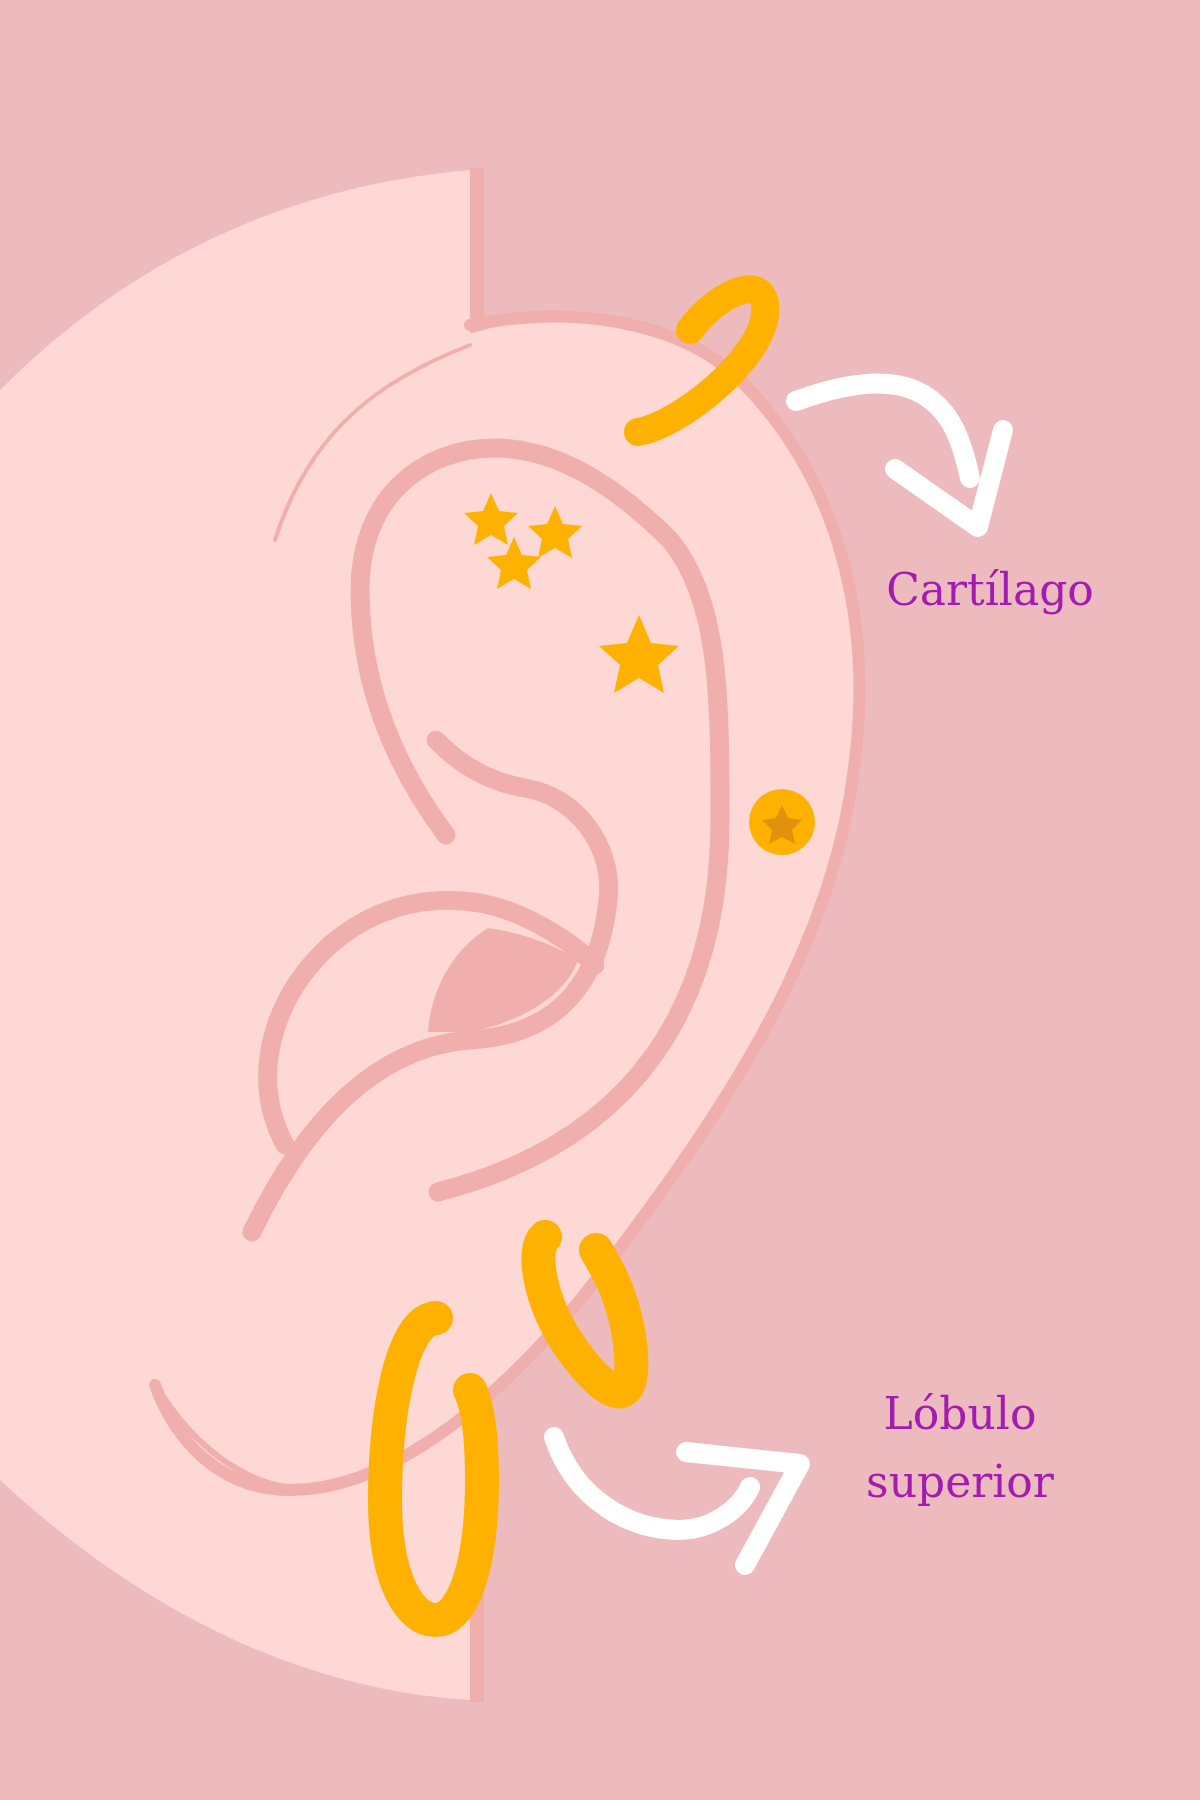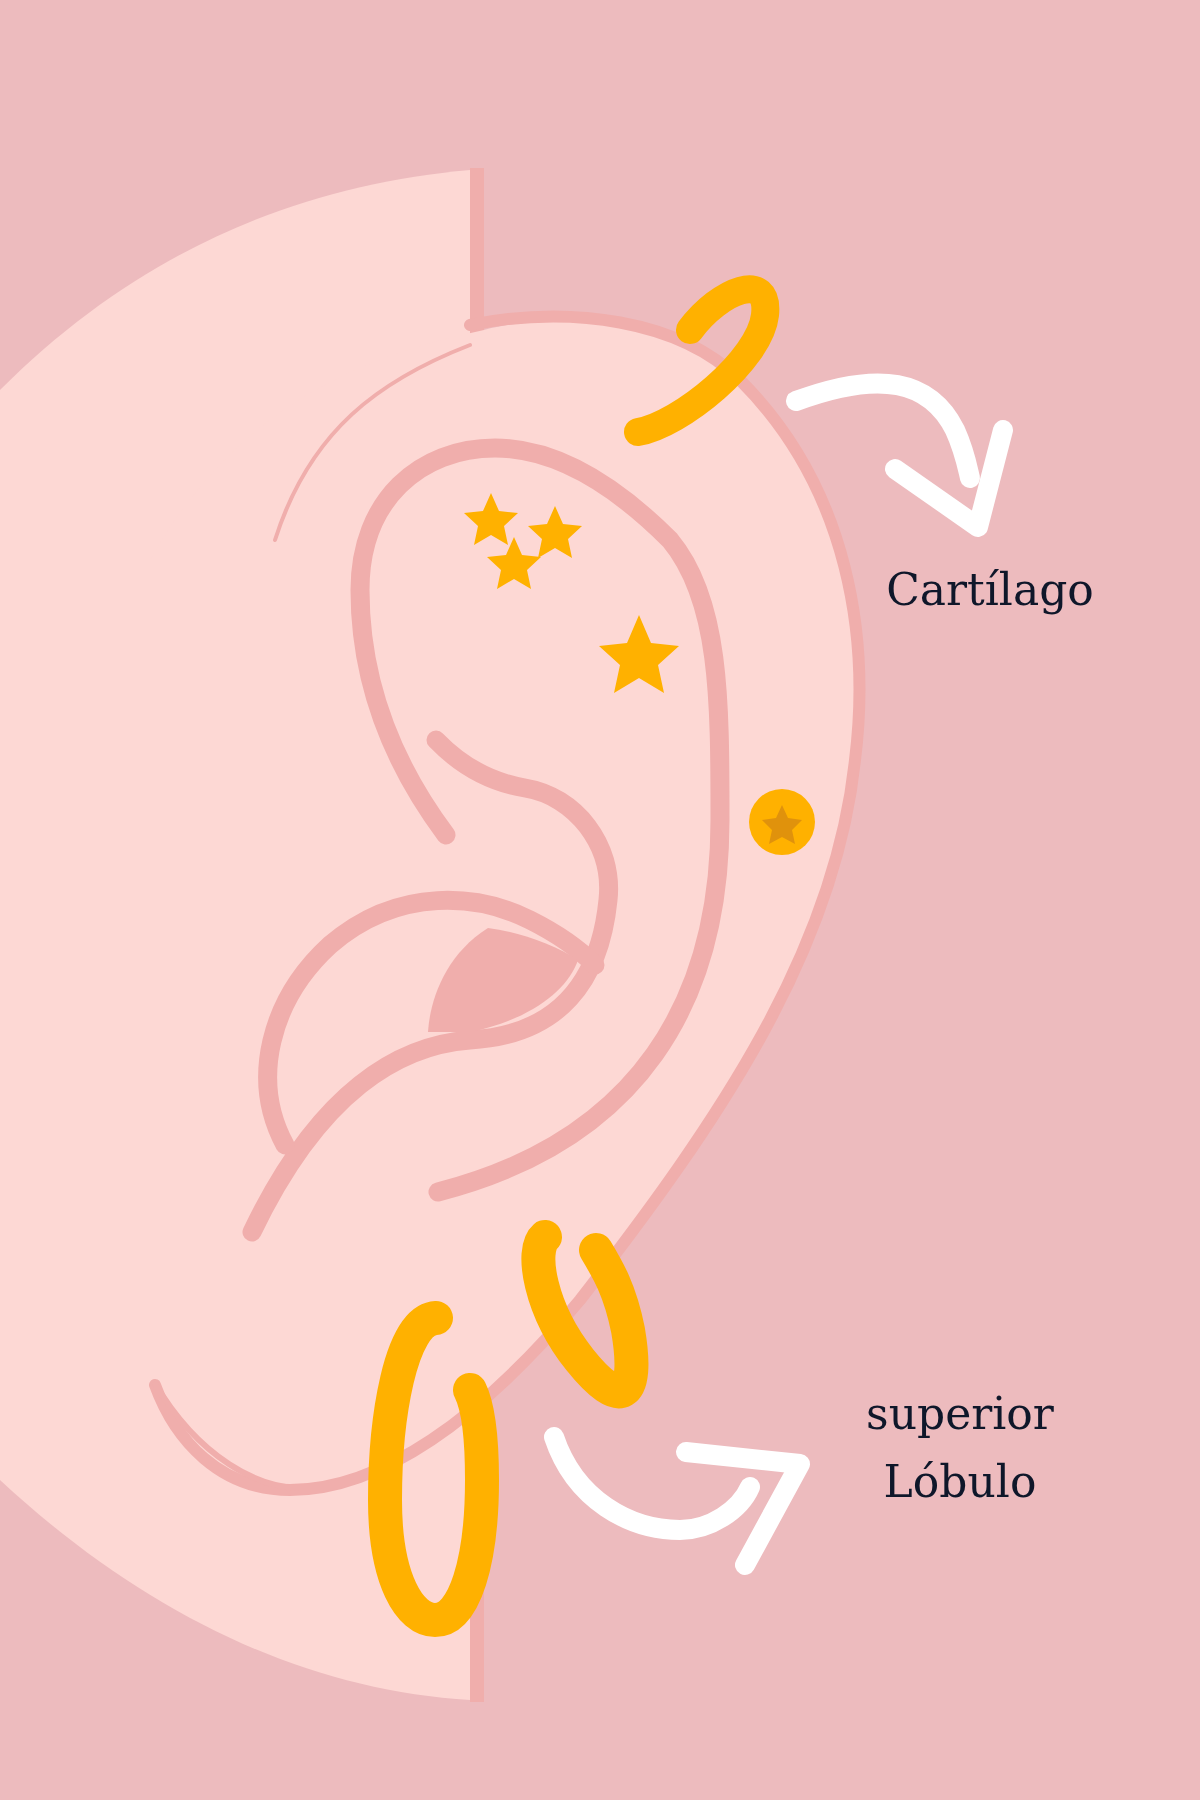--- a/index.html
+++ b/index.html
@@ -2,21 +2,21 @@
 <html><head>
   <meta charset="utf-8">
   <style>
     html, body { margin: 0; padding: 0; }
     body { width: 1200px; height: 1800px; overflow: hidden; background: #EDBBBE; }
     .canvas { position: relative; width: 1200px; height: 1800px; }
     svg { position: absolute; left: 0; top: 0; }
     .label {
       position: absolute;
       font-family: "DejaVu Serif", "Liberation Serif", serif;
-      color: #0f172a;
+      color: #a21caf;
       font-size: 44px;
       line-height: 1.55;
       text-align: center;
       white-space: nowrap;
     }
     .label-cartilage { left: 870px; top: 556px; width: 240px; }
     .label-lobe { left: 835px; top: 1380px; width: 250px; }
     .label span { display: block; }
   </style>
 </head>
@@ -86,16 +86,16 @@
     <g fill="none" stroke="#FFFFFF" stroke-width="20" stroke-linecap="round" stroke-linejoin="round">
       <path d="M554 1437 C 575 1500, 630 1530, 680 1530 C 710 1530, 740 1510, 750 1487"></path>
       <path d="M686 1452 L 800 1464 L 745 1565"></path>
     </g>
   </svg>
 
   <div class="label label-cartilage">
     <span>Cartílago</span>
   </div>
   <div class="label label-lobe">
+    <span>Lóbulo</span>
     <span>superior</span>
-    <span>Lóbulo</span>
   </div>
 </div>
 
 </body></html>

